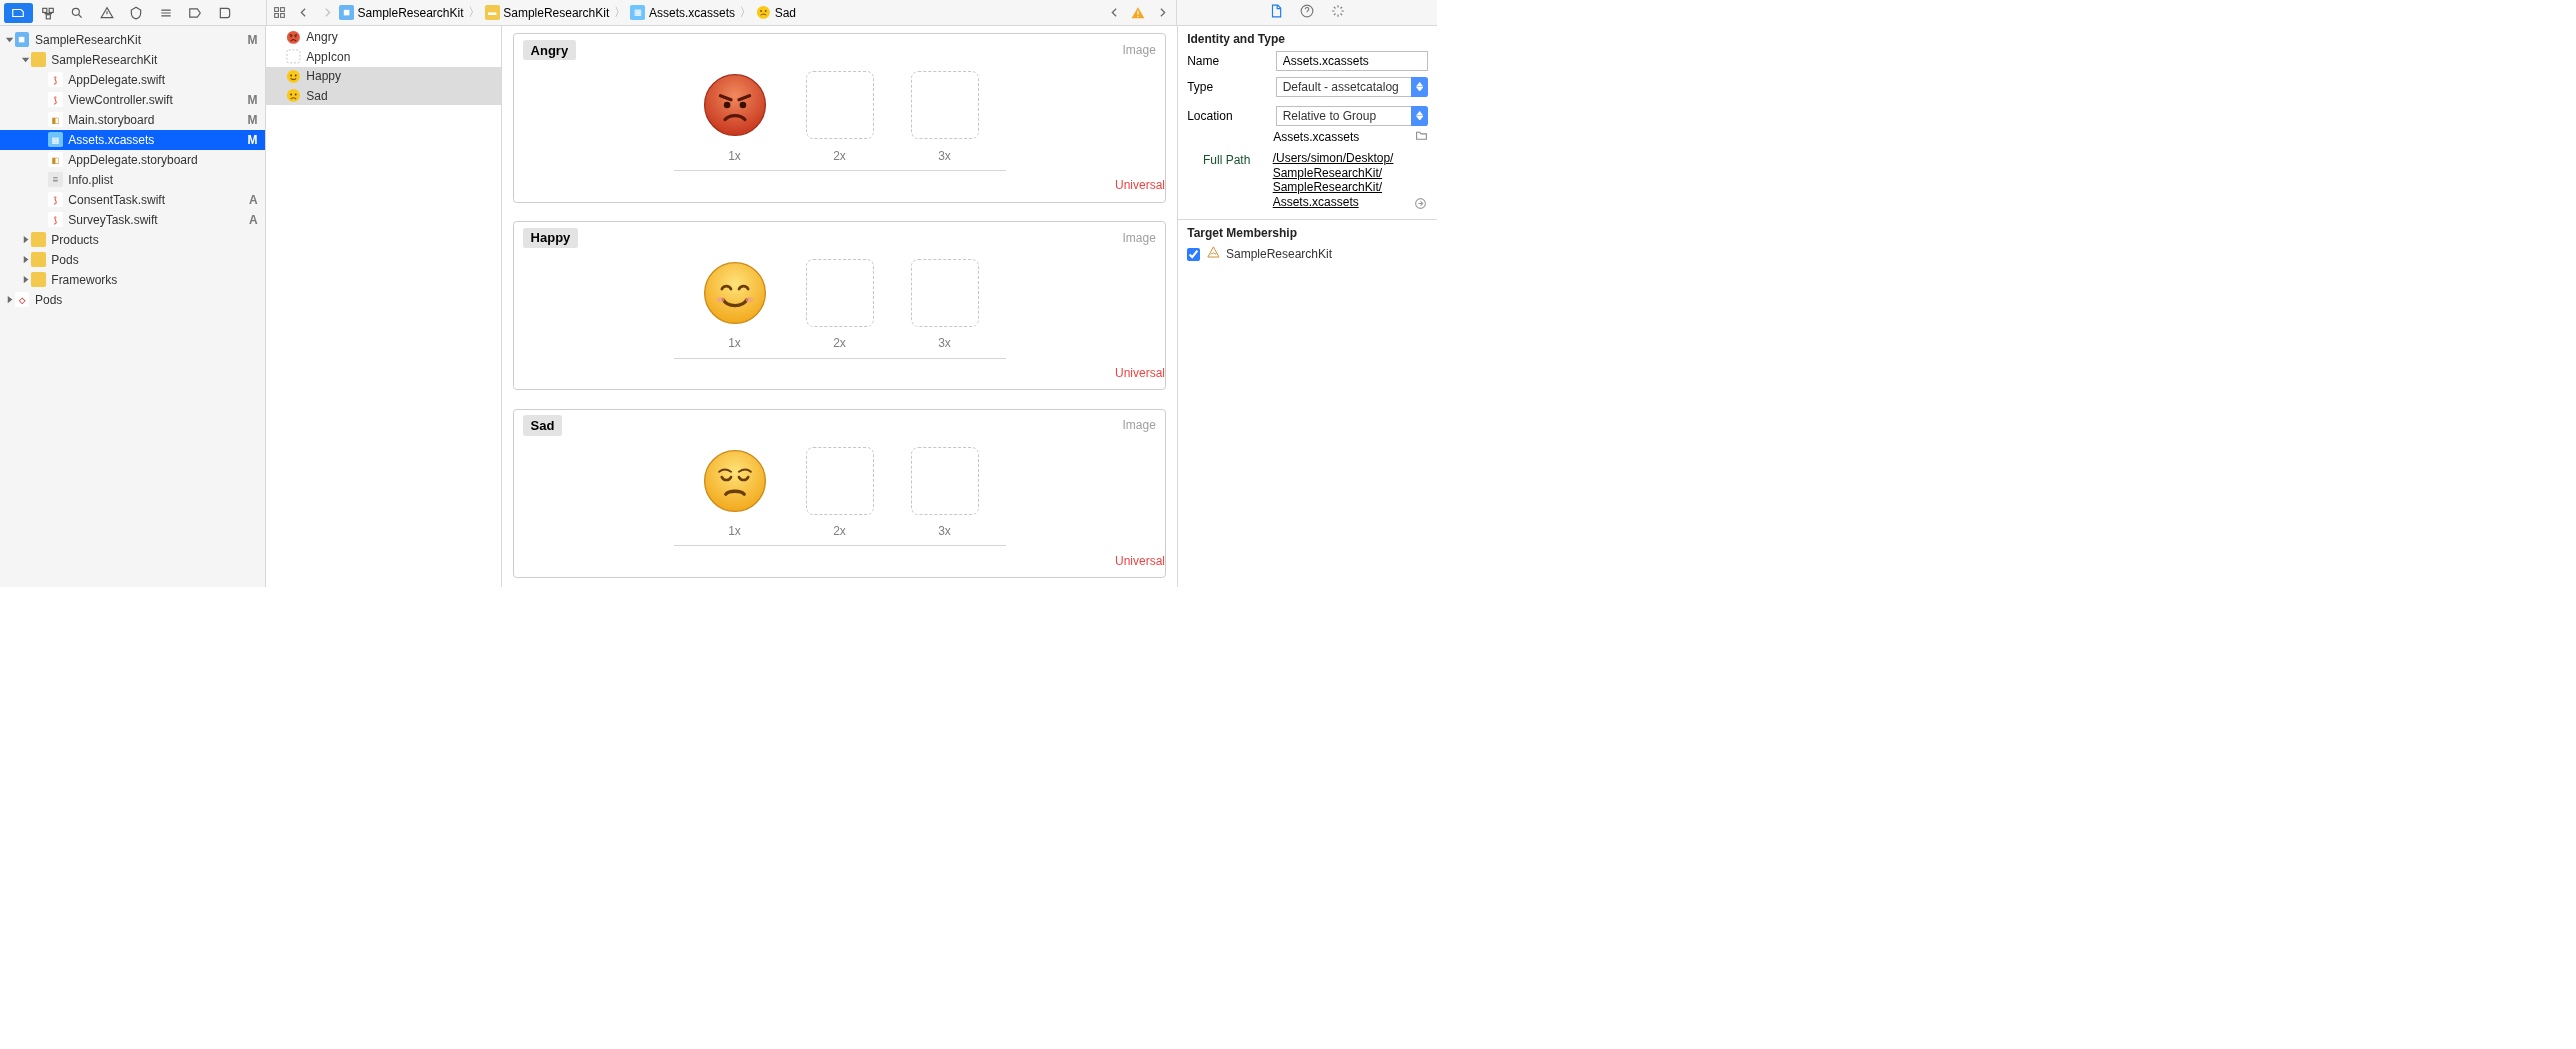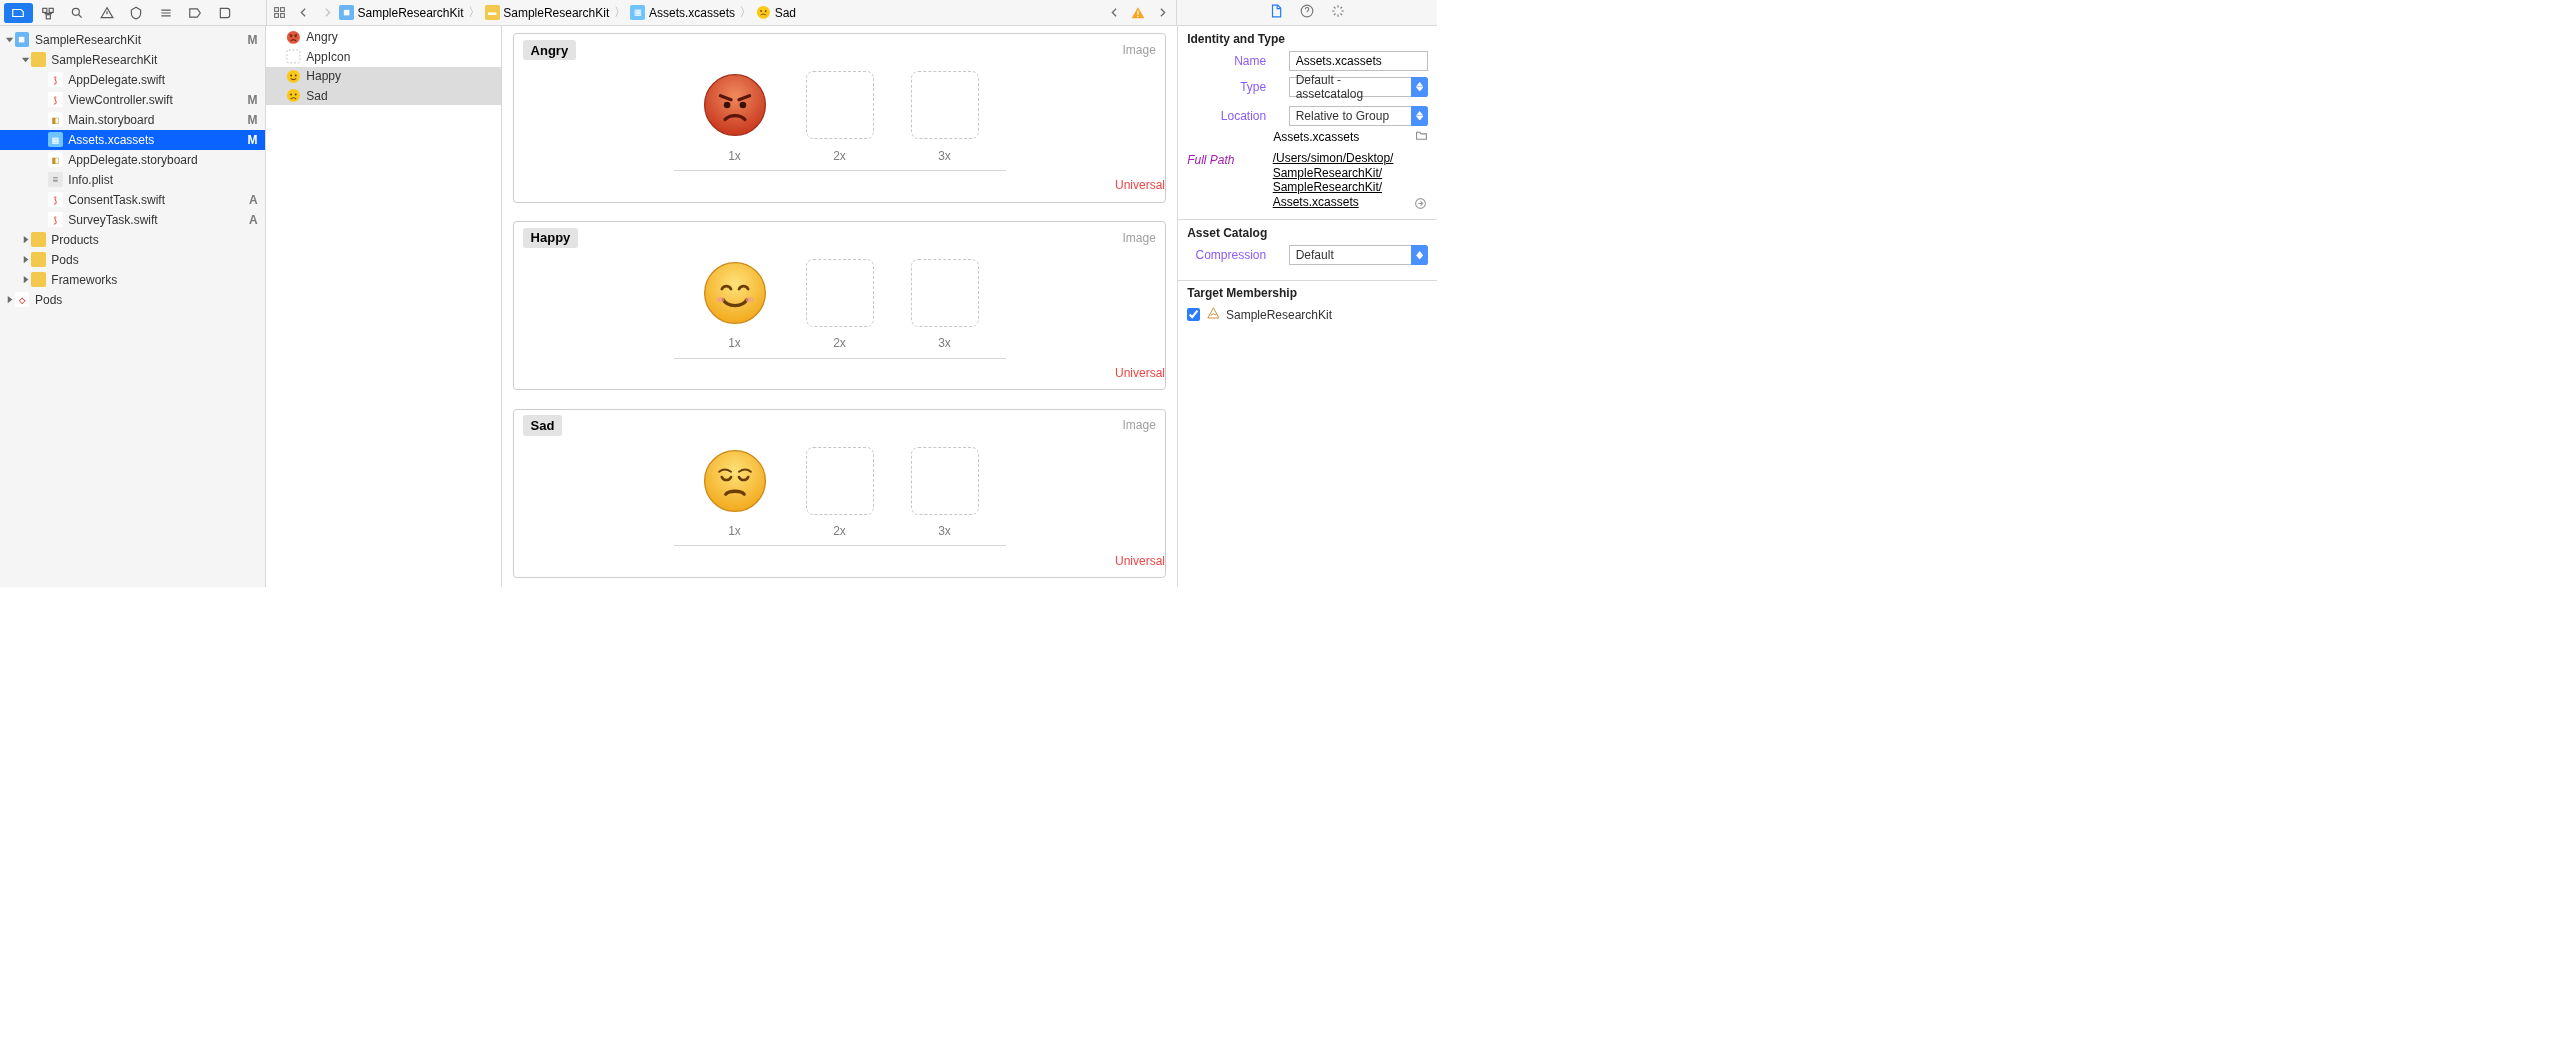--- a/index.html
+++ b/index.html
@@ -58,29 +58,29 @@
   .slot-empty { border: 0.9px dashed #c6c6c6; }
   .slot-label { margin-top: 9.2px; color: #7e7e7e; }
   .set-divider { width: 332px; border-top: 0.9px solid #d6d6d6; margin: 3.7px auto 7.4px auto; }
   .set-caption { text-align: right; color: #ef4444; margin-bottom: 9.2px; }
 
   
   .inspector { width: 260px; background: #fff; display: flex; flex-direction: column; border-left: 0.9px solid #d8d8d8; overflow: hidden; }
   .insp-section { border-bottom: 0.9px solid #d8d8d8; padding: 5.5px 9.2px 9.2px 9.2px; }
   .insp-title { font-weight: 700; color: #232323; margin-bottom: 5.5px; }
   .kv { display: flex; align-items: center; margin-bottom: 5.5px; }
-  .kv label { width: 79px; text-align: right; color: #8b5cf6; margin-right: 23px; }
+  .kv label { width: 79px; color: #000000; margin-right: 10px; }
   .kv .field { flex: 1; }
   input[type=text].insp-input { width: 100%; height: 20px; padding: 1.8px 5.5px; border: 0.9px solid #bfbfbf; border-radius: 0; font: inherit; }
   .select-wrap { display: flex; width: 100%; }
   .select-wrap .select-body { flex: 1; border: 0.9px solid #bfbfbf; border-right: none; height: 20px; display: flex; align-items: center; padding: 0 5.5px; background: #fff; }
   .select-stepper { width: 16.6px; height: 20px; background: #4a90ff; border-radius: 0 2.8px 2.8px 0; display: flex; flex-direction: column; align-items: center; justify-content: center; color: #fff; }
   .static-sub { padding-left: 86px; color: #000; margin-top: -1.8px; display:flex; align-items:center; }
   .path { display: flex; align-items: flex-start; margin-top: 5.5px; }
-  .path label { width: 79px; text-align: left; color: #a21caf; margin-right: 6.5px; padding-top: 1.8px; font-style: italic; }
+  .path label { width: 79px; text-align: center; color: #14532d; margin-right: 6.5px; padding-top: 1.8px; }
   .path-text { flex: 1; color: #000; line-height: 14.8px; text-decoration: underline; }
   .path-btn { width: 14.8px; height: 14.8px; color: #9b9b9b; display:flex; align-items:flex-end; justify-content:center; margin-left:3.7px; margin-top:auto; }
   .member-row { display: flex; align-items: center; gap: 5.5px; margin-top: 3.7px; }
   .member-row input[type=checkbox]{ accent-color:#2d7bff; width:13px; height:13px; }
 
   
   .ic15 { width: 14px; height: 14px; }
   .ic14 { width: 13px; height: 13px; }
   .mini-icon { width: 14.8px; height: 14.8px; display: inline-flex; }
 
@@ -592,39 +592,20 @@
         <label>Full Path</label>
         <div class="path-text" id="fullpath">/Users/simon/Desktop/<br>SampleResearchKit/<br>SampleResearchKit/<br>Assets.xcassets</div>
         <div class="path-btn">
           <svg width="13" height="13" viewBox="0 0 24 24" fill="none" stroke="currentColor" stroke-width="2">
               <circle cx="12" cy="12" r="9"></circle>
               <path d="m12 8 4 4-4 4M8 12h8"></path>
             </svg>
         </div>
       </div>
     </div>
-    <div class="insp-section">
-      <div class="insp-title">Asset Catalog</div>
-      <div class="kv">
-        <label>Compression</label>
-        <div class="field select-wrap">
-          <div class="select-body">
-              <span>Default</span>
-            </div>
-          <div class="select-stepper">
-            <svg width="7.4" height="4.6" viewBox="0 0 8 5">
-                <path d="M0 5 4 0l4 5z" fill="#fff"></path>
-              </svg>
-            <svg width="7.4" height="4.6" viewBox="0 0 8 5">
-                <path d="M0 0 4 5 8 0z" fill="#fff"></path>
-              </svg>
-          </div>
-        </div>
-      </div>
-    </div>
     <div class="insp-section" style="border-bottom:none">
       <div class="insp-title">Target Membership</div>
       <div class="member-row">
         <input type="checkbox" checked="" style="">
         <span>
           <svg width="14.8" height="14.8" viewBox="0 0 32 32">
               <path d="M4 26 16 4l12 22z" fill="none" stroke="#cc8a2b" stroke-width="2"></path>
               <path d="m10 20 6-3 6 3" stroke="#cc8a2b" stroke-width="2" fill="none"></path>
             </svg>
         </span>

